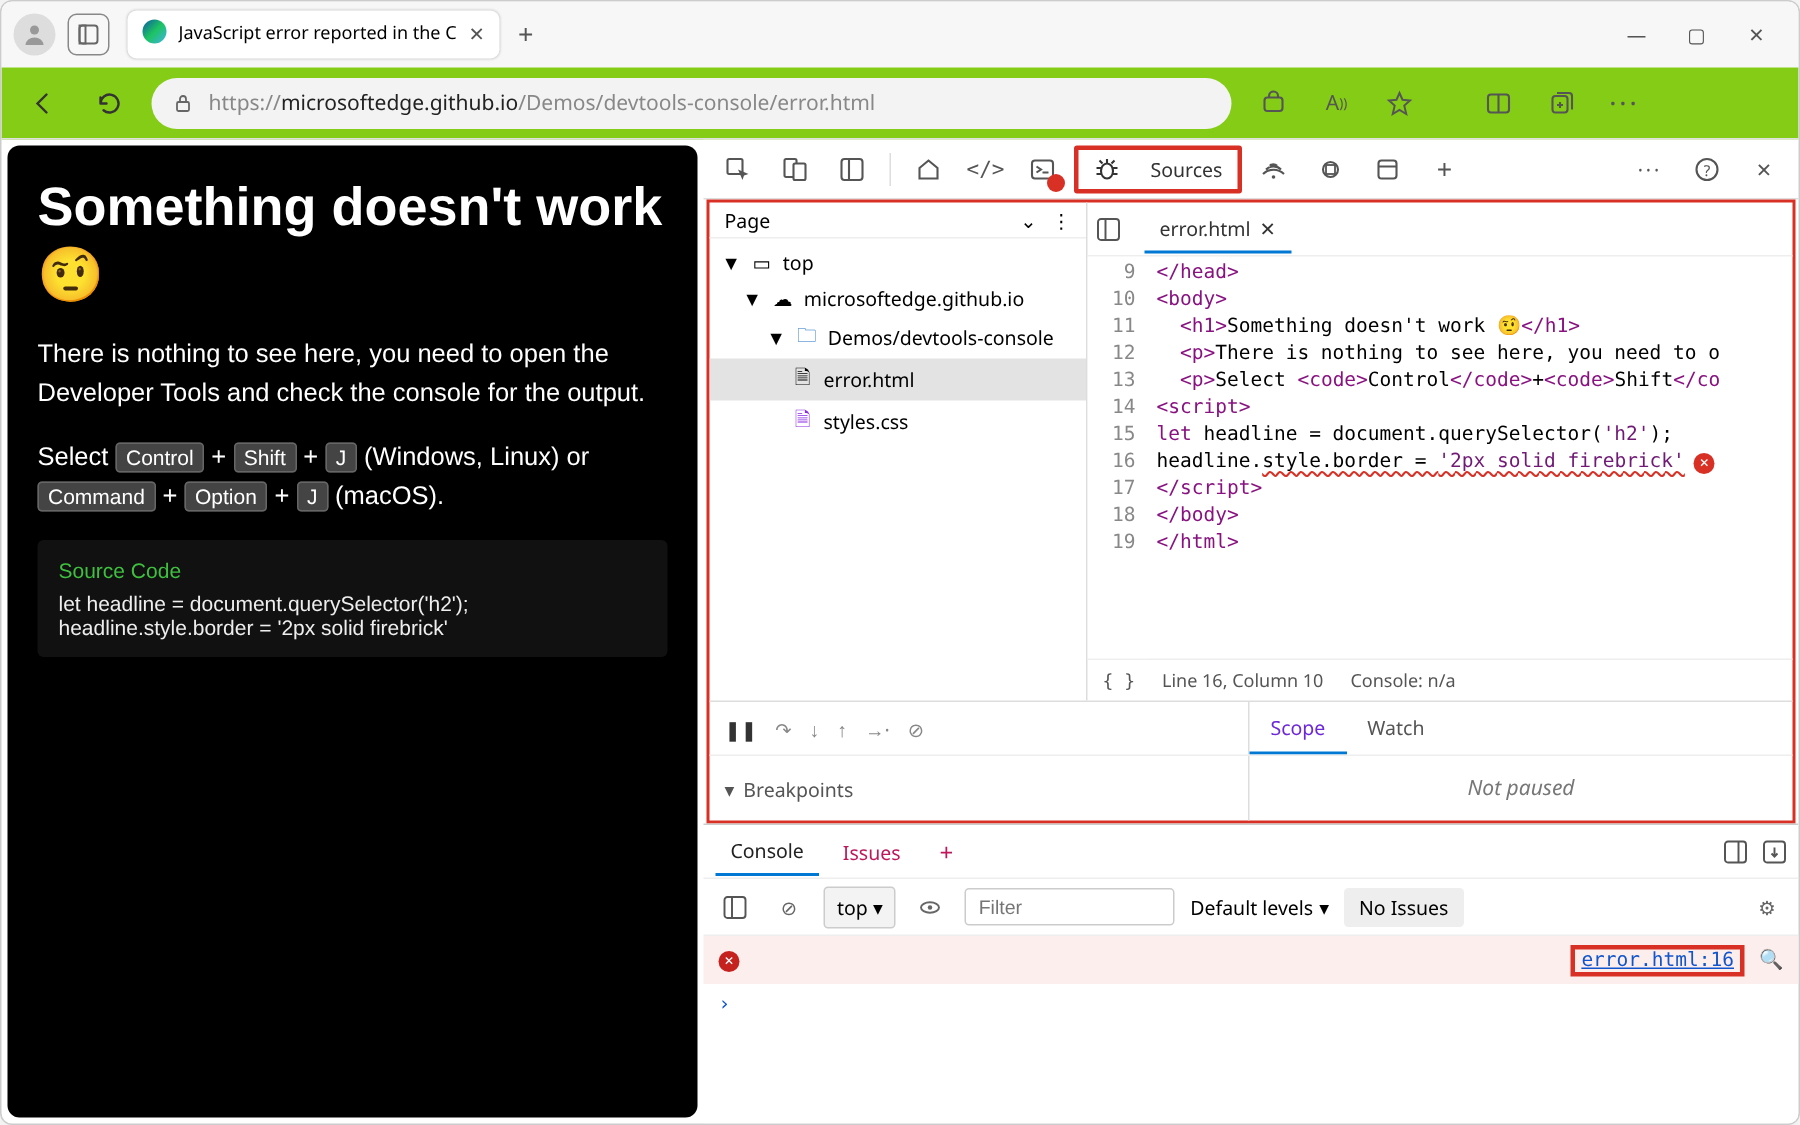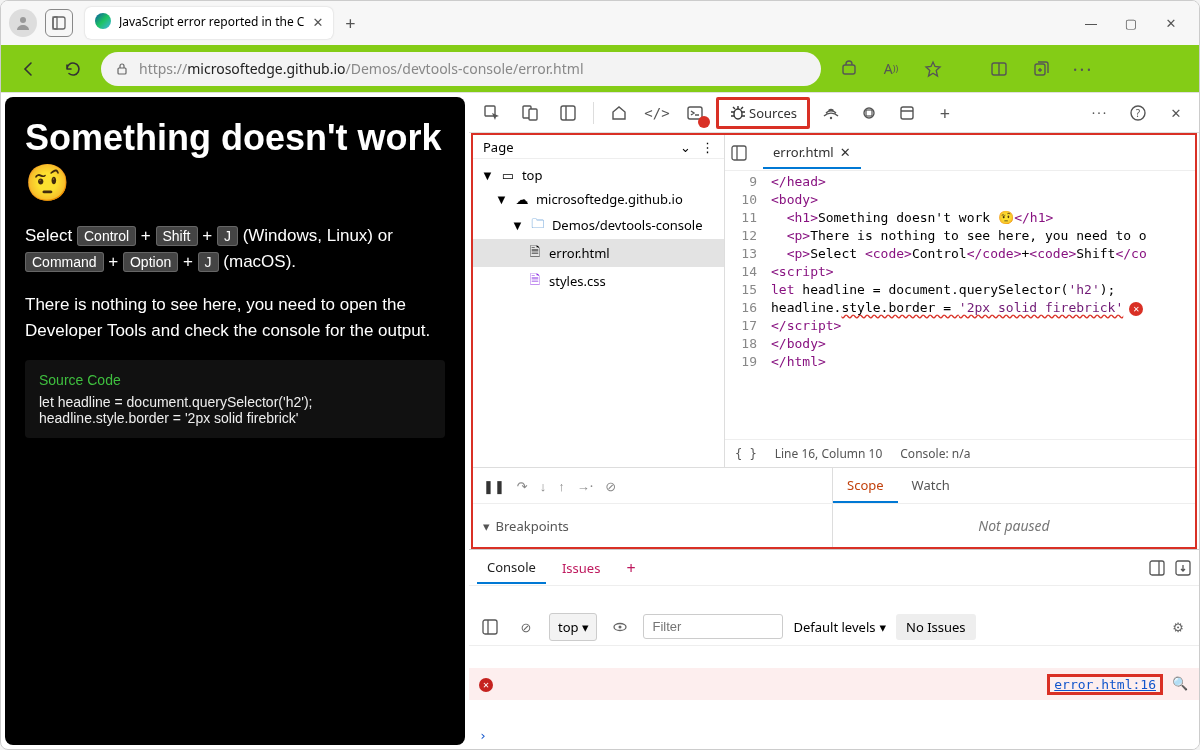--- a/index.html
+++ b/index.html
@@ -36,21 +36,21 @@
   .page .kbd { background:#444; padding:1px 6px; border:1px solid #666; border-radius:3px; font-size:14px; font-family: inherit;}
   .page .codebox { background:#111; padding:12px 14px; font-family: Liberation Sans, sans-serif; font-size:14px; border-radius:4px;}
   .page .codebox .src-label { color:#3fbf3f; margin-bottom:6px; display:block;}
   .page .codebox .codeline { color:#eee; white-space:pre;}
   
   
   .devtools { flex:1; display:flex; flex-direction:column; background:#fff; }
   .dt-toolbar { height:40px; display:flex; align-items:center; gap:4px; padding:0 6px; border-bottom:1px solid #ddd;}
   .dt-toolbar .ico { width:34px; height:34px; display:flex; align-items:center; justify-content:center; color:#555; border-radius:4px; cursor:pointer;}
   .dt-toolbar .sep { width:1px; height:22px; background:#ddd; margin:0 4px;}
-  .dt-tab-sources { display:flex; align-items:center; gap:2px; padding:4px 10px; border:3px solid #d93025; border-radius:2px; color:#333; cursor:pointer;}
+  .dt-tab-sources { display:flex; align-items:center; gap:20px; padding:4px 10px; border:3px solid #d93025; border-radius:2px; color:#333; cursor:pointer;}
   .error-badge { width:12px; height:12px; background:#d93025; border-radius:50%; display:inline-block; position:relative;}
   
   .dt-main-highlight { border:2px solid #d93025; margin:0 2px; display:flex; flex-direction:column; flex:1; min-height:0;}
   .dt-panes { display:flex; flex:1; min-height:0;}
   
   
   .nav-pane { width:252px; border-right:1px solid #ddd; display:flex; flex-direction:column;}
   .nav-header { height:24px; display:flex; align-items:center; padding:0 10px; border-bottom:1px solid #eee;}
   .nav-header .label { flex:1; font-size:13px;}
   .file-tree { flex:1; overflow:auto; font-size:13px; padding:4px 0;}
@@ -73,30 +73,30 @@
   .wavy { text-decoration: underline wavy #d93025; text-underline-offset:2px;}
   .editor-status { height:28px; border-top:1px solid #eee; display:flex; align-items:center; gap:18px; padding:0 10px; font-size:12px; color:#555;}
   .editor-status .braces { font-family: monospace;}
   
   
   .debugger { height:36px; border-top:1px solid #ddd; display:flex; align-items:center;}
   .dbg-left { display:flex; gap:12px; padding:0 10px; color:#888; flex:0 0 360px; border-right:1px solid #ddd; height:100%; align-items:center;}
   .dbg-icon { cursor:pointer;}
   .scope-tabs { display:flex; height:100%; }
   .scope-tab { padding:8px 14px; font-size:13px; color:#555; cursor:pointer;}
-  .scope-tab.active { border-bottom:2px solid #0078d4; color:#c2410c;}
+  .scope-tab.active { border-bottom:2px solid #0078d4; color:#6d28d9;}
   
   
   .lower-row { display:flex; height:44px; border-top:1px solid #eee;}
   .bp-panel { width:360px; border-right:1px solid #ddd; display:flex; align-items:center; padding:0 10px; font-size:13px; color:#555;}
   .bp-panel .caret { margin-right:6px;}
   .not-paused { flex:1; display:flex; align-items:center; justify-content:center; font-style:italic; color:#777; font-size:14px;}
   
   
-  .console-drawer { border-top:1px solid #ccc; display:flex; flex-direction:column; height:200px;justify-content:space-between;}
+  .console-drawer { border-top:1px solid #ccc; display:flex; flex-direction:column; height:200px;}
   .cd-tabs { height:36px; display:flex; align-items:center; padding:0 8px; gap:6px; border-bottom:1px solid #eee;}
   .cd-tab { padding:6px 10px; font-size:13px; color:#be185d; cursor:pointer;}
   .cd-tab.active { border-bottom:2px solid #0078d4; color:#222;}
   .cd-right { margin-left:auto; display:flex; gap:10px; color:#555;}
   
   .cd-filters { height:38px; display:flex; align-items:center; gap:10px; padding:0 8px; border-bottom:1px solid #eee; font-size:13px;}
   .cd-filters .pill { padding:4px 8px; border:1px solid #ccc; border-radius:3px; background:#f3f3f3; cursor:pointer;}
   .cd-filters .ico { width:26px; display:flex; justify-content:center; color:#666; cursor:pointer;}
   .cd-filters input { border:1px solid #ccc; padding:4px 8px; width:140px; font-size:13px; border-radius:3px;}
   .cd-filters .levels { display:flex; align-items:center; gap:4px; cursor:pointer;}
@@ -193,32 +193,32 @@
           </svg>
         </div>
       <div class="ico" style="font-size:18px; letter-spacing:2px;">···</div>
     </div>
   </div>
 
   <div class="content">
 
     <div class="page">
       <h1>Something doesn't work 🤨</h1>
+      <p>There is nothing to see here, you need to open the Developer Tools and check the console for the output.</p>
       <p>
         <span>Select </span>
         <span class="kbd">Control</span> + 
         <span class="kbd">Shift</span> + 
         <span class="kbd">J</span>
         <span> (Windows, Linux) or </span><br>
         <span class="kbd">Command</span> + 
         <span class="kbd">Option</span> + 
         <span class="kbd">J</span>
         <span> (macOS).</span>
       </p>
-      <p>There is nothing to see here, you need to open the Developer Tools and check the console for the output.</p>
       <div class="codebox">
         <span class="src-label">Source Code</span>
         <div class="codeline">let headline = document.querySelector('h2');</div>
         <div class="codeline">headline.style.border = '2px solid firebrick'</div>
       </div>
     </div>
 
     <div class="devtools">
 
       <div class="dt-toolbar">

